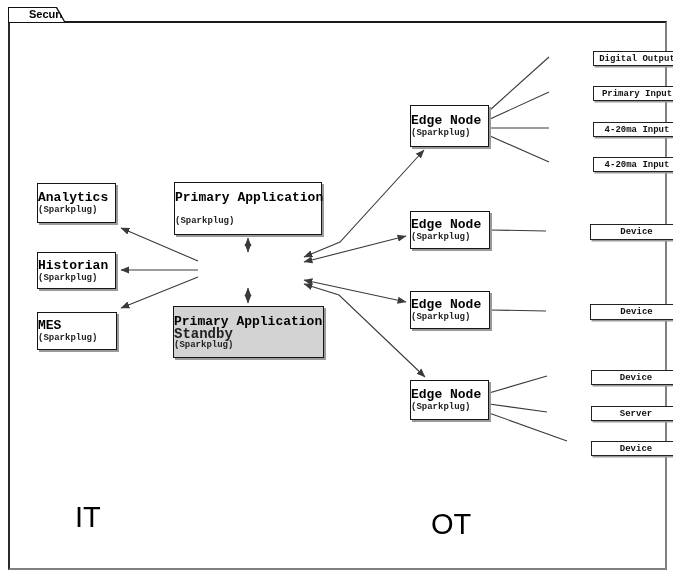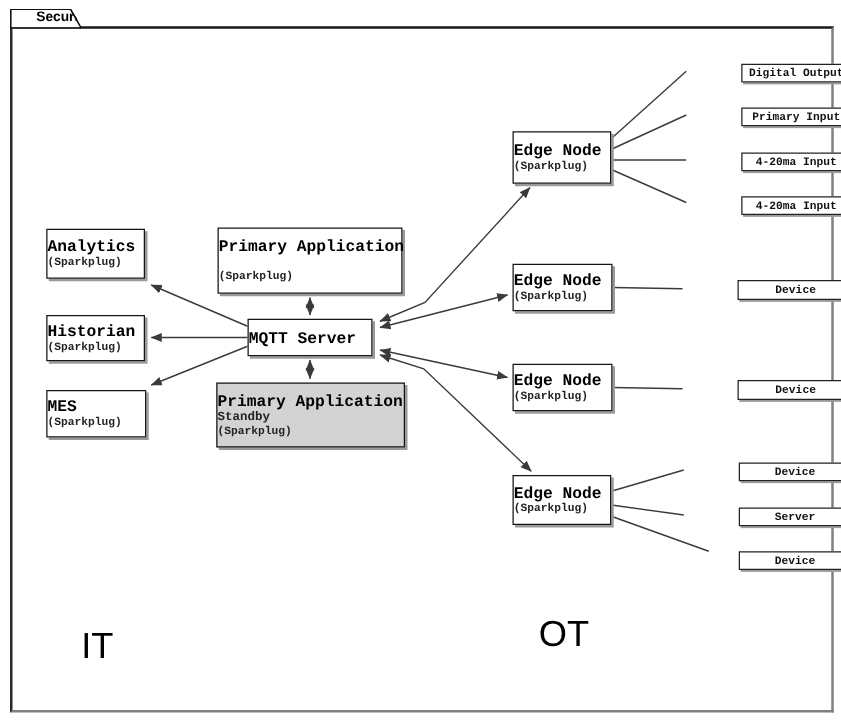--- a/index.html
+++ b/index.html
@@ -14,21 +14,21 @@
        clip-path:polygon(0 0,49px 0,58px 16px,0 16px);}
   #tab .in{position:absolute;left:1px;top:1px;width:56px;height:14px;background:#fff;
        clip-path:polygon(0 0,47px 0,55px 14px,0 14px);}
   #tab .lbl{position:absolute;left:21px;top:1px;font:700 11px/13px "Liberation Sans",sans-serif;color:#000;text-align:center;}
   svg{position:absolute;left:0;top:0;pointer-events:none;}
   .node{position:absolute;background:#fff;border:1.5px solid #151515;box-shadow:2px 2px 0 #9a9a9a;
         display:flex;flex-direction:column;align-items:flex-start;justify-content:center;
         text-align:center;color:#000;box-sizing:border-box;}
   .node .t{font-weight:700;font-size:13px;line-height:15px;white-space:nowrap;}
   .node .s{font-weight:700;font-size:9px;line-height:11px;white-space:nowrap;color:#222;}
-  .node .sb{font-weight:700;font-size:10px;line-height:11px;white-space:nowrap;color:#222;}
+  .node .sb{font-weight:700;font-size:14px;line-height:11px;white-space:nowrap;color:#222;}
   .node.wide{justify-content:flex-start;padding-top:7px;}
   .node.wide .gap{height:11px;}
   .node.gray{background:#d3d3d3;}
   .dev{position:absolute;background:#fff;border:1px solid #222;box-shadow:1.5px 1.5px 0 #9a9a9a;
        font-weight:700;font-size:9px;text-align:center;color:#111;box-sizing:content-box;
        display:flex;align-items:center;justify-content:center;white-space:nowrap;margin-left:44px;}
   .zone{position:absolute;font:400 29px/32px "Liberation Sans",sans-serif;color:#000;}
 </style>
 </head>
 <body>
@@ -84,23 +84,20 @@
   <div class="node" style="left:37px;top:312px;width:80px;height:38px">
     <div class="t">MES</div>
     <div class="s">(Sparkplug)</div>
   </div>
 
   <div class="node wide" style="left:174px;top:182px;width:148px;height:53px">
     <div class="t">Primary Application</div>
     <div class="gap"></div>
     <div class="s">(Sparkplug)</div>
   </div>
-  <div class="node" style="left:198px;top:255px;width:100px;height:30px">
-    <div class="t">MQTT Server</div>
-  </div>
   <div class="node gray" style="left:173px;top:306px;width:151px;height:52px">
     <div class="t">Primary Application</div>
     <div class="sb">Standby</div>
     <div class="s">(Sparkplug)</div>
   </div>
 
   <div class="node" style="left:410px;top:105px;width:79px;height:42px">
     <div class="t">Edge Node</div>
     <div class="s">(Sparkplug)</div>
   </div>
@@ -120,16 +117,16 @@
   <div class="dev" style="left:549px;top:51px;width:86px;height:13px">Digital Output</div>
   <div class="dev" style="left:549px;top:86px;width:86px;height:13px">Primary Input</div>
   <div class="dev" style="left:549px;top:122px;width:86px;height:13px">4-20ma Input</div>
   <div class="dev" style="left:549px;top:157px;width:86px;height:13px">4-20ma Input</div>
   <div class="dev" style="left:546px;top:224px;width:91px;height:14px">Device</div>
   <div class="dev" style="left:546px;top:304px;width:91px;height:14px">Device</div>
   <div class="dev" style="left:547px;top:370px;width:88px;height:13px">Device</div>
   <div class="dev" style="left:547px;top:406px;width:88px;height:13px">Server</div>
   <div class="dev" style="left:547px;top:441px;width:88px;height:13px">Device</div>
 
-  <div class="zone" style="left:65px;top:501px">IT</div>
-  <div class="zone" style="left:431px;top:492px">OT</div>
+  <div class="zone" style="left:75px;top:501px">IT</div>
+  <div class="zone" style="left:431px;top:508px">OT</div>
 
 </div>
 
 </body></html>

